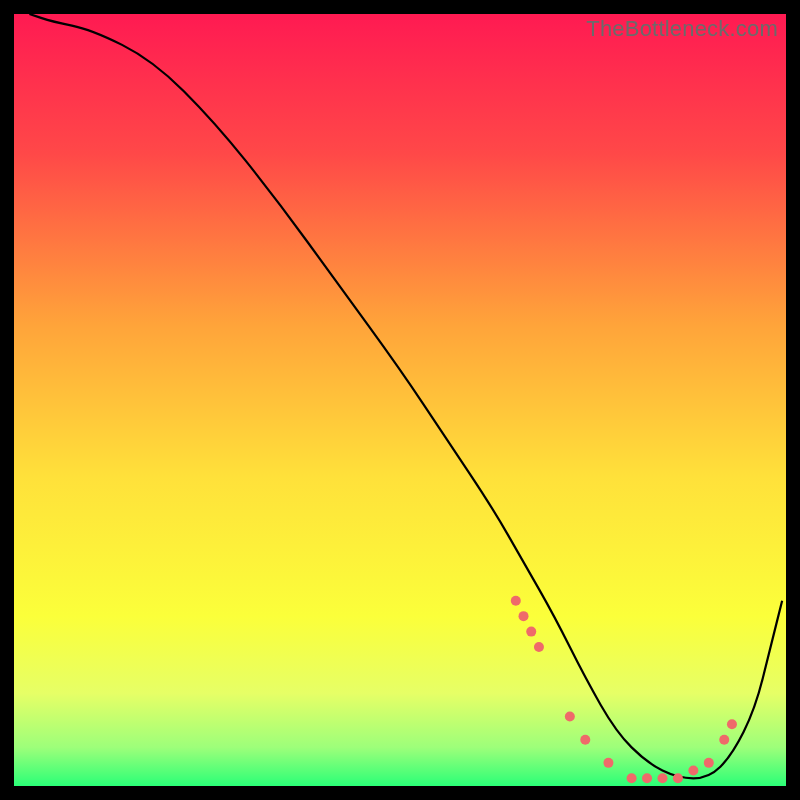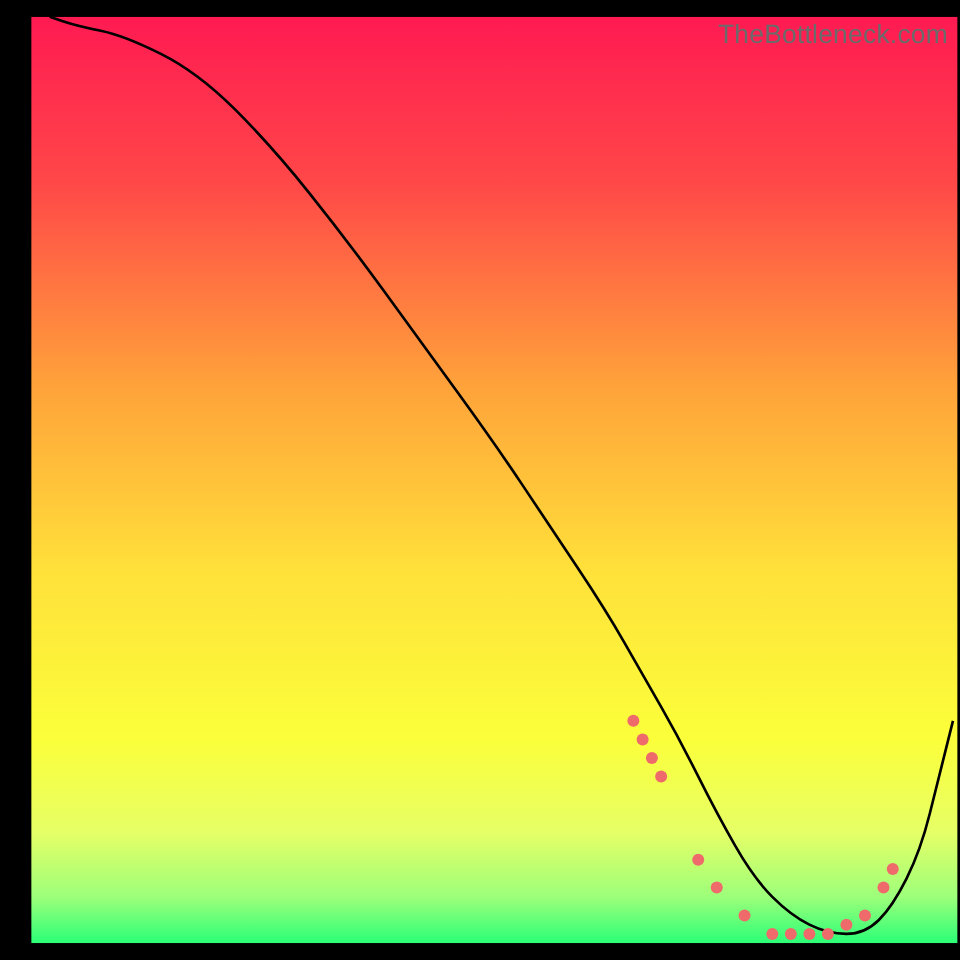--- a/index.html
+++ b/index.html
@@ -6,21 +6,21 @@
     margin: 0;
     padding: 0;
     width: 800px;
     height: 800px;
     background: #000;
     overflow: hidden;
     font-family: Arial, Helvetica, sans-serif;
   }
   .frame {
     position: absolute;
-    left: 26px;
+    left: 14px;
     top: 14px;
     width: 772px;
     height: 772px;
     background: #000;
   }
   .plot-area {
     position: absolute;
     left: 0;
     top: 0;
     width: 772px;

